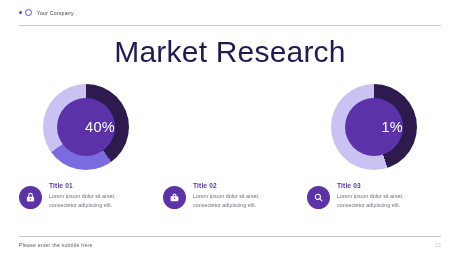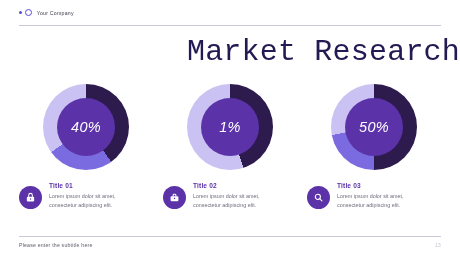--- a/index.html
+++ b/index.html
@@ -40,22 +40,22 @@
     position:absolute;
     left:19px; right:19px; top:24.5px;
     height:1px;
     background:#c9c9da;
   }
 
   
   .page-title {
     position:absolute;
     top:37px; left:0; right:0;
-    text-align:right;
-    font-family:Liberation Mono, monospace;
+    text-align:center;
+    font-family:Liberation Sans, sans-serif;
     font-size:30px;
     line-height:1;
     color:#221a52;
     letter-spacing:.2px;
   }
 
   
   .charts {
     position:absolute;
     top:84px; left:19px; right:19px;
@@ -74,22 +74,21 @@
   }
   .donut-hole {
     position:absolute;
     left:50%; top:50%;
     transform:translate(-50%,-50%);
     width:58px; height:58px;
     border-radius:50%;
     background:#5B32A8;
     display:flex;
     align-items:center;
-    justify-content:center;
-    font-style:italic;
+    justify-content:flex-end;
   }
   .donut-value {
     color:#ffffff;
     font-size:14.5px;
     font-weight:400;
     letter-spacing:.3px;
   }
 
   
   .features {
@@ -177,27 +176,20 @@
   </div>
 
   <div class="chart-cell">
     <div class="donut" id="donut-1" style="background: conic-gradient(rgb(45, 27, 78) 0deg, rgb(45, 27, 78) 162deg, rgb(201, 194, 242) 162deg, rgb(201, 194, 242) 360deg);">
       <div class="donut-hole">
         <span class="donut-value">1%</span>
       </div>
     </div>
   </div>
 
-  <div class="chart-cell">
-    <div class="donut" id="donut-2" style="background: conic-gradient(rgb(45, 27, 78) 0deg, rgb(45, 27, 78) 180deg, rgb(123, 107, 224) 180deg, rgb(123, 107, 224) 259.2deg, rgb(201, 194, 242) 259.2deg, rgb(201, 194, 242) 360deg);">
-      <div class="donut-hole">
-        <span class="donut-value">50%</span>
-      </div>
-    </div>
-  </div>
 
 </div>
 
 <div class="features">
 
   <div class="feature">
     <span class="feature-icon">
       <svg width="11" height="11" viewBox="0 0 24 24" fill="none" stroke="#ffffff" stroke-width="2.2" stroke-linecap="round" stroke-linejoin="round">
         <rect x="4" y="10.5" width="16" height="10" rx="2.2" fill="#ffffff" stroke="none"></rect>
         <path d="M8 10.5V7a4 4 0 0 1 8 0v3.5"></path>

